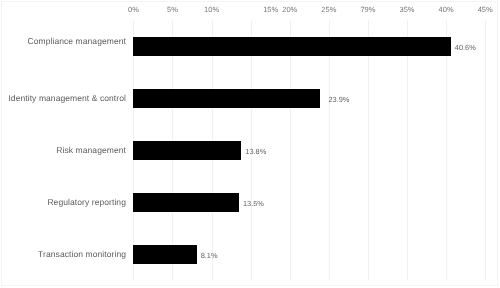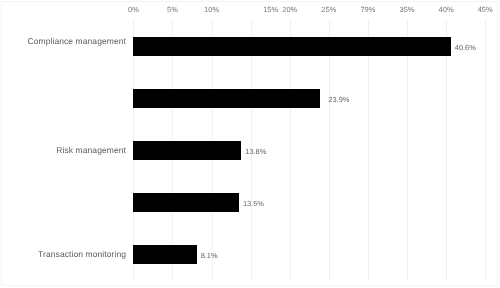--- a/index.html
+++ b/index.html
@@ -96,21 +96,23 @@
     <div class="tick-label" style="left: 289.756px; color: rgb(118, 118, 118); text-align: center;">20%</div>
     <div class="tick-label" style="left: 328.844px; color: rgb(118, 118, 118);">25%</div>
     <div class="tick-label" style="left: 367.933px; color: rgb(118, 118, 118);">79%</div>
     <div class="tick-label" style="left: 407.022px; color: rgb(118, 118, 118);">35%</div>
     <div class="tick-label" style="left: 446.111px; color: rgb(118, 118, 118);">40%</div>
     <div class="tick-label" style="left: 485.2px; color: rgb(118, 118, 118);">45%</div>
   </div>
 
   <div id="category-axis">
     <div class="cat-label" style="top: 16px; color: rgb(92, 92, 92);">Compliance management</div>
+    <div class="cat-label" style="top: 72.9px; color: rgb(92, 92, 92);">Identity management &amp; control</div>
     <div class="cat-label" style="top: 124.9px; color: rgb(92, 92, 92);">Risk management</div>
+    <div class="cat-label" style="top: 176.9px; color: rgb(92, 92, 92);">Regulatory reporting</div>
     <div class="cat-label" style="top: 228.9px; color: rgb(92, 92, 92);">Transaction monitoring</div>
   </div>
 
   <div id="plot-area">
     <div class="gridline" style="left: 0px; background: rgb(240, 240, 240);"></div>
     <div class="gridline" style="left: 39.0889px; background: rgb(240, 240, 240);"></div>
     <div class="gridline" style="left: 78.1778px; background: rgb(240, 240, 240);"></div>
     <div class="gridline" style="left: 117.267px; background: rgb(240, 240, 240);"></div>
     <div class="gridline" style="left: 156.356px; background: rgb(240, 240, 240);"></div>
     <div class="gridline" style="left: 195.444px; background: rgb(240, 240, 240);"></div>

